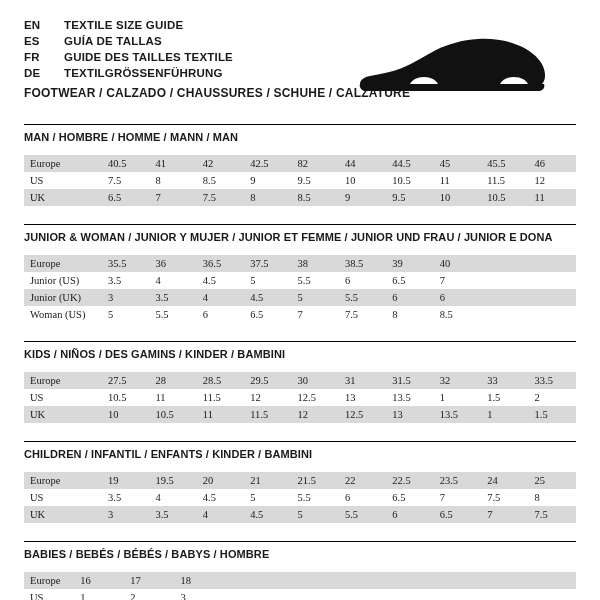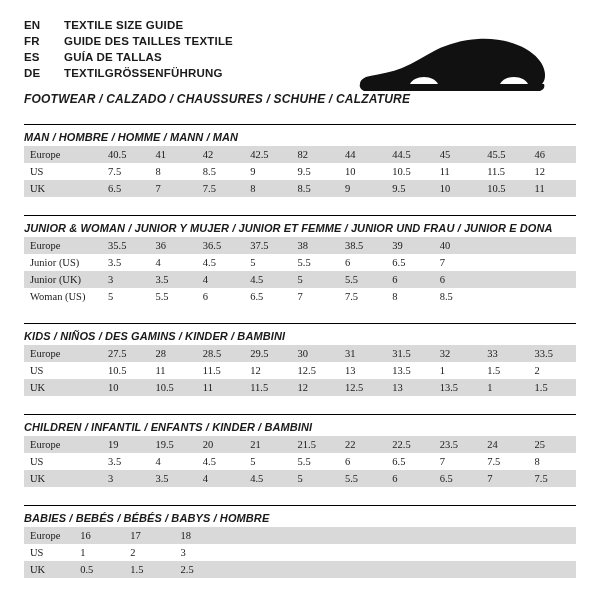--- a/index.html
+++ b/index.html
@@ -48,34 +48,32 @@
     position: absolute;
     right: 28px;
     top: 18px;
     width: 190px;
     height: 70px;
   }
   .footwear-line {
     font-size: 12px;
     font-weight: bold;
     letter-spacing: 0.2px;
-    margin-top: 10px;
+    margin-top: 4px;
     margin-bottom: 0;
-    font-style: italic;
   }
   
   .section {
     margin-top: 18px;
   }
   .section-title {
     font-size: 11px;
     font-weight: bold;
     letter-spacing: 0.1px;
-    padding-bottom: 3px;
-    font-style: italic;
+    padding-bottom: 12px;
   }
   table.size {
     border-collapse: collapse;
     width: 100%;
     font-size: 10.5px;
     table-layout: fixed;
     font-family: Liberation Serif, serif;
   }
   table.size td {
     height: 17px;
@@ -105,26 +103,26 @@
 <div class="page">
 
   <div class="header">
     <table class="lang-table">
       <tbody>
         <tr>
           <td class="lang-code">EN</td>
           <td class="lang-title">TEXTILE SIZE GUIDE</td>
         </tr>
         <tr>
+          <td class="lang-code">ES</td>
+          <td class="lang-title">GUÍA DE TALLAS</td>
+        </tr>
+        <tr>
           <td class="lang-code">FR</td>
           <td class="lang-title">GUIDE DES TAILLES TEXTILE</td>
-        </tr>
-        <tr>
-          <td class="lang-code">ES</td>
-          <td class="lang-title">GUÍA DE TALLAS</td>
         </tr>
         <tr>
           <td class="lang-code">DE</td>
           <td class="lang-title">TEXTILGRÖSSENFÜHRUNG</td>
         </tr>
       </tbody>
     </table>
 
     <div class="shoe-wrap">
       <svg viewBox="0 0 190 70" width="190" height="70" aria-hidden="true">

